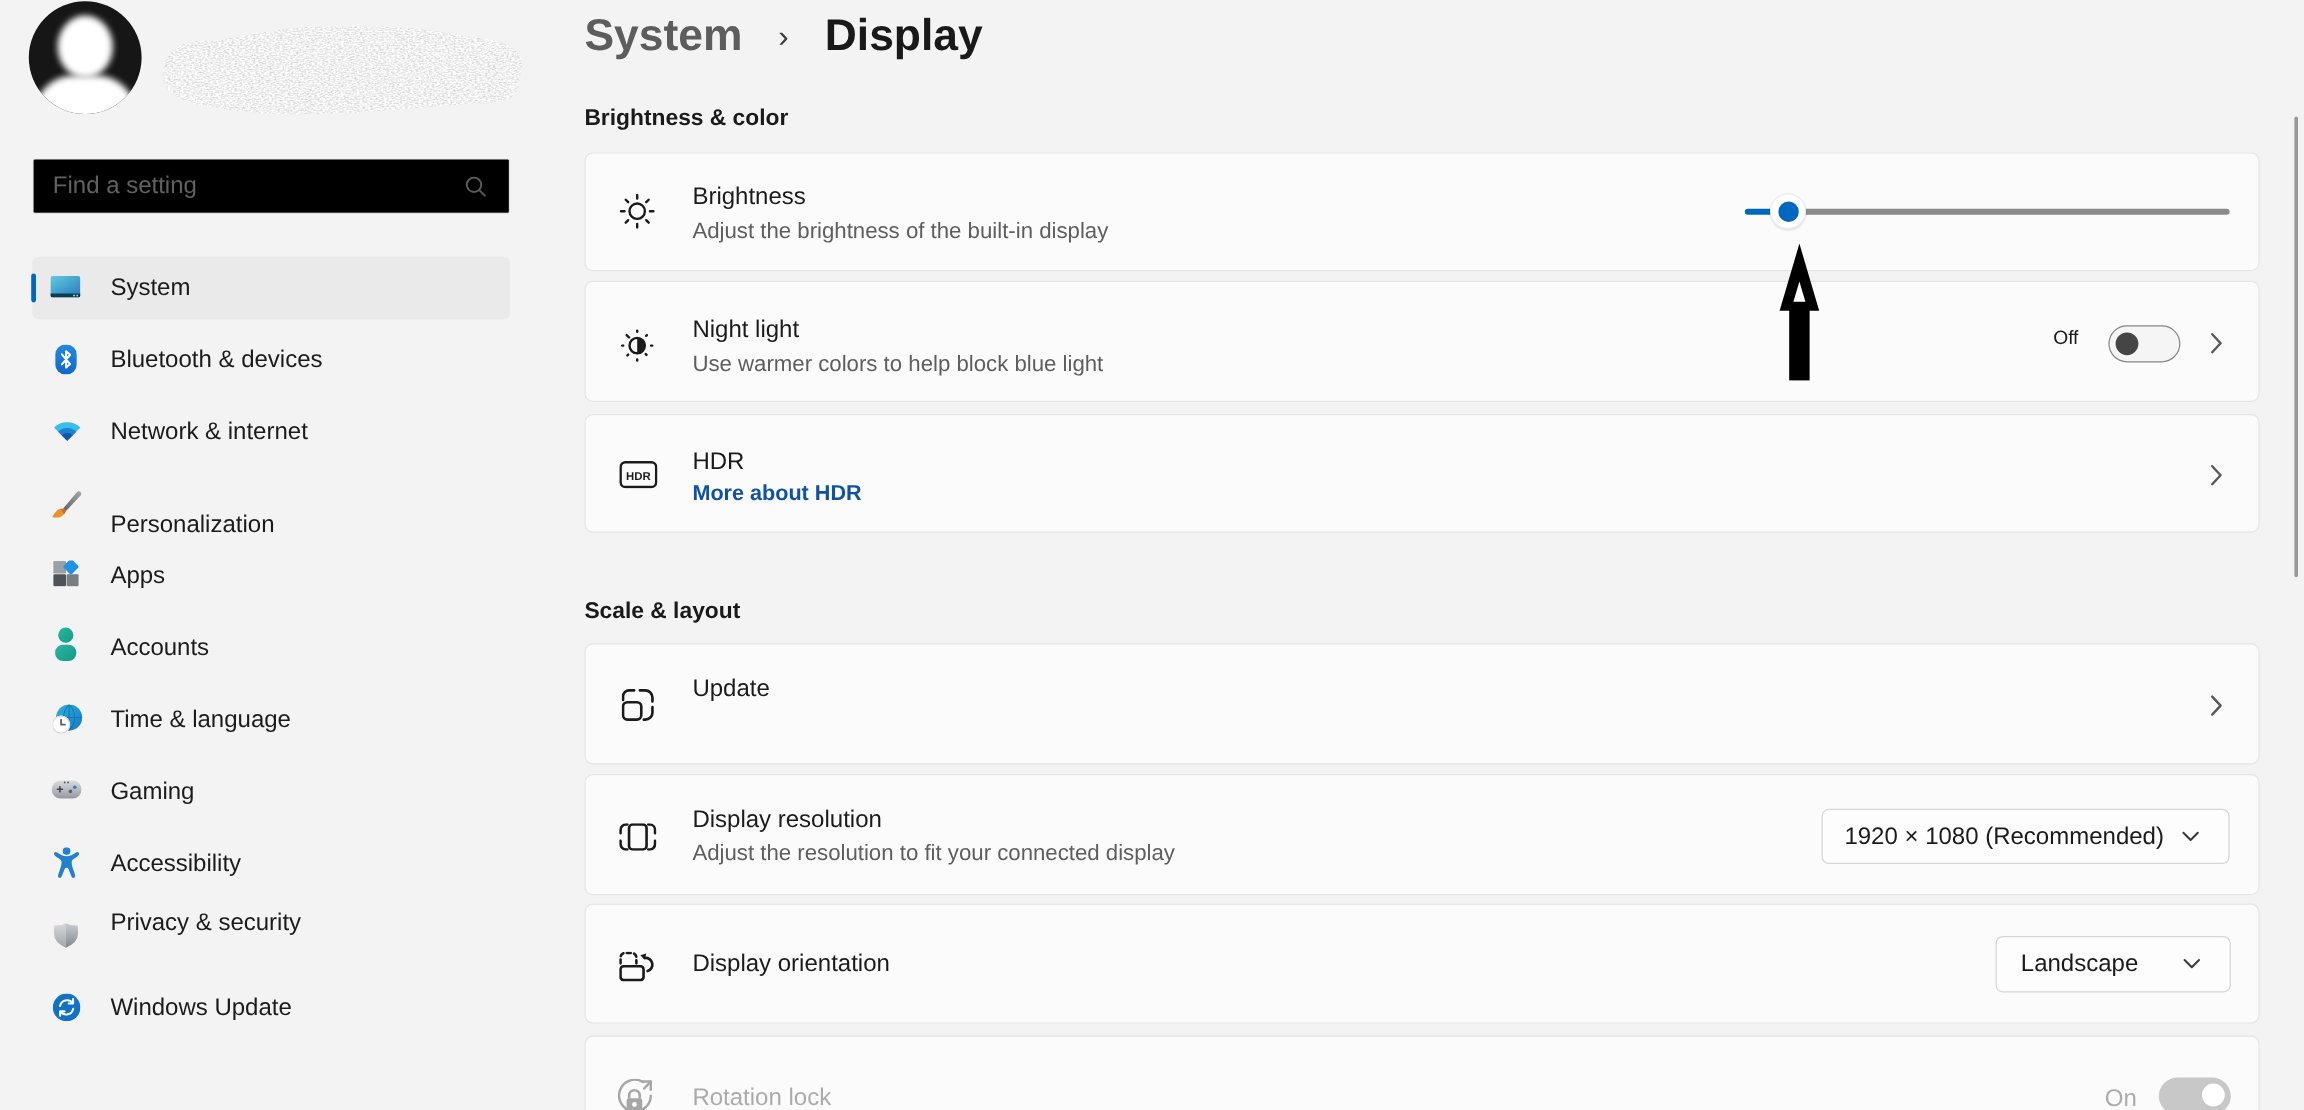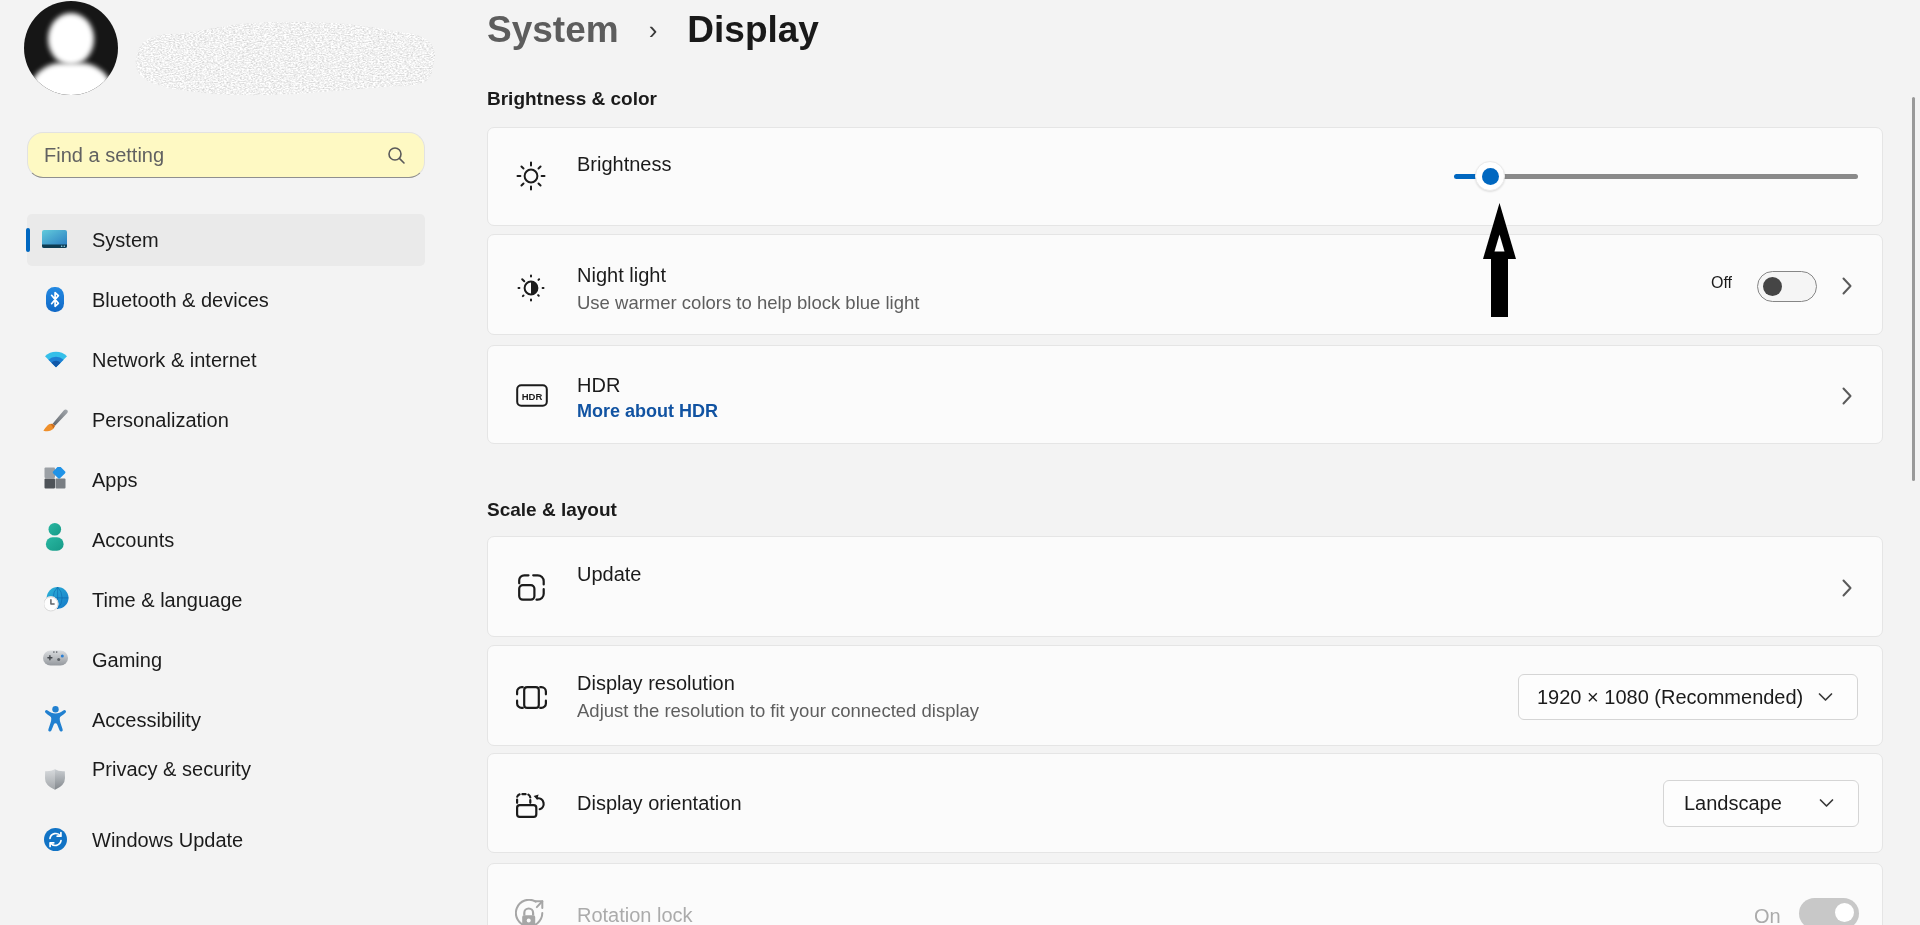--- a/index.html
+++ b/index.html
@@ -6,21 +6,21 @@
 html,body { width:1920px; height:925px; background:#f3f3f3; font-family:"Liberation Sans", sans-serif; overflow:hidden; position:relative; }
 .abs { position:absolute; }
 
 
 #avatar { left:24px; top:1px; width:94px; height:94px; border-radius:50%; background:#161616; overflow:hidden; }
 #avatar .head { position:absolute; left:24px; top:12px; width:46px; height:52px; border-radius:50%; background:#fff; filter:blur(2.5px); }
 #avatar .body { position:absolute; left:5px; top:62px; width:84px; height:64px; border-radius:44px; background:#fff; filter:blur(2.5px); }
 
 #scribble { left:118px; top:12px; width:322px; height:90px; }
 
-#searchbox { left:27px; top:132px; width:398px; height:46px; background:#fef9c3; border:1px solid #e2e2e2; border-bottom:1px solid #8f8f8f; border-radius:16px; }
+#searchbox { left:27px; top:132px; width:398px; height:46px; background:#000000; border:1px solid #e2e2e2; border-bottom:1px solid #8f8f8f; border-radius:2px; }
 #searchbox .ph { position:absolute; left:16px; top:11px; font-size:20px; color:#616161; }
 #searchbox svg { position:absolute; right:18px; top:13px; }
 
 .navrow { left:27px; width:398px; height:52px; border-radius:5px; }
 .navrow.sel { background:#eaeaea; }
 .navpill { left:26px; width:4px; height:24px; border-radius:2px; background:#0067c0; }
 .navtext { left:92px; font-size:20px; color:#1b1b1b; white-space:nowrap; }
 
 
 #title { left:487px; top:9px; font-size:37px; font-weight:600; color:#191919; }
@@ -114,21 +114,21 @@
   <defs>
       <linearGradient id="brg" x1="0" y1="1" x2="1" y2="0">
         <stop offset="0" stop-color="#5f646a"></stop>
         <stop offset="1" stop-color="#a3a8ad"></stop>
       </linearGradient>
     </defs>
   <path d="M9.6 16.8 L20.7 3.6 Q22.4 1.6 24.1 3.1 Q25.7 4.7 23.8 6.4 L11.8 19.1 Z" fill="url(#brg)"></path>
   <path d="M11.8 19.1 L9.6 16.8 Q6.8 16.2 4.9 18.1 Q2.6 20.4 0.4 23.8 Q4.9 24.9 7.8 23.6 Q10.9 22.2 11.8 19.1 Z" fill="#ef8f2a"></path>
   <path d="M11.8 19.1 L10.2 17.4 Q8.9 16.9 7.6 17.3 Q9.8 18.6 10.1 21.6 Q11.3 20.6 11.8 19.1 Z" fill="#c86a1e"></path>
 </svg>
-<div class="navtext abs" style="top:409px;">Personalization</div>
+<div class="navtext abs" style="top:426px;">Personalization</div>
 
 <svg class="abs" style="left:44px; top:467px;" width="22" height="22" viewBox="0 0 22 22">
   <rect x="0.5" y="0.5" width="10.5" height="10.5" rx="1" fill="#9ba0a5"></rect>
   <rect x="0.5" y="11.5" width="10.5" height="10" rx="1" fill="#4e5358"></rect>
   <rect x="11.5" y="11.5" width="10" height="10" rx="1" fill="#797e83"></rect>
   <rect x="10.2" y="0.4" width="9.8" height="9.8" rx="1.6" transform="rotate(45 15.1 5.3)" fill="#2093e7"></rect>
 </svg>
 <div class="navtext abs" style="top:469px;">Apps</div>
 
 <svg class="abs" style="left:45px; top:522px;" width="20" height="29" viewBox="0 0 20 29">
@@ -206,20 +206,21 @@
 <div class="secthead abs" style="top:88px;">Brightness &amp; color</div>
 
 <div class="card abs" style="top:127px; height:99px;">
   <svg class="abs" style="left:28px; top:33px;" width="30" height="30" viewBox="0 0 30 30">
     <g stroke="#1b1b1b" stroke-width="2" fill="none" stroke-linecap="round">
       <circle cx="15" cy="15" r="6.4"></circle>
       <path d="M15 1.5 v2.9 M15 25.6 v2.9 M1.5 15 h2.9 M25.6 15 h2.9 M5.45 5.45 l2.05 2.05 M22.5 22.5 l2.05 2.05 M24.55 5.45 l-2.05 2.05 M7.5 22.5 l-2.05 2.05"></path>
     </g>
   </svg>
   <div class="ctitle abs" style="top:25px;text-align:center;">Brightness</div>
+  <div class="csub abs" style="top:53px;">Adjust the brightness of the built-in display</div>
 
   <div class="abs" style="left:968px; top:173px; width:50px;"></div>
   <div class="abs" style="left:966px; top:46px; width:34px; height:5px; background:#0067c0; border-radius:3px;"></div>
   <div class="abs" style="left:1014px; top:46px; width:356px; height:5px; background:#8a8a8a; border-radius:3px;"></div>
   <div class="abs" style="left:987px; top:33px; width:30px; height:30px; background:#fff; border:1px solid #ebebeb; border-radius:50%; box-shadow:0 1px 2px rgba(0,0,0,0.12);"></div>
   <div class="abs" style="left:994px; top:40px; width:17px; height:17px; background:#0067c0; border-radius:50%;"></div>
 </div>
 
 <div class="card abs" style="top:234px; height:101px;">
   <svg class="abs" style="left:28px; top:38px;" width="30" height="30" viewBox="0 0 30 30">

